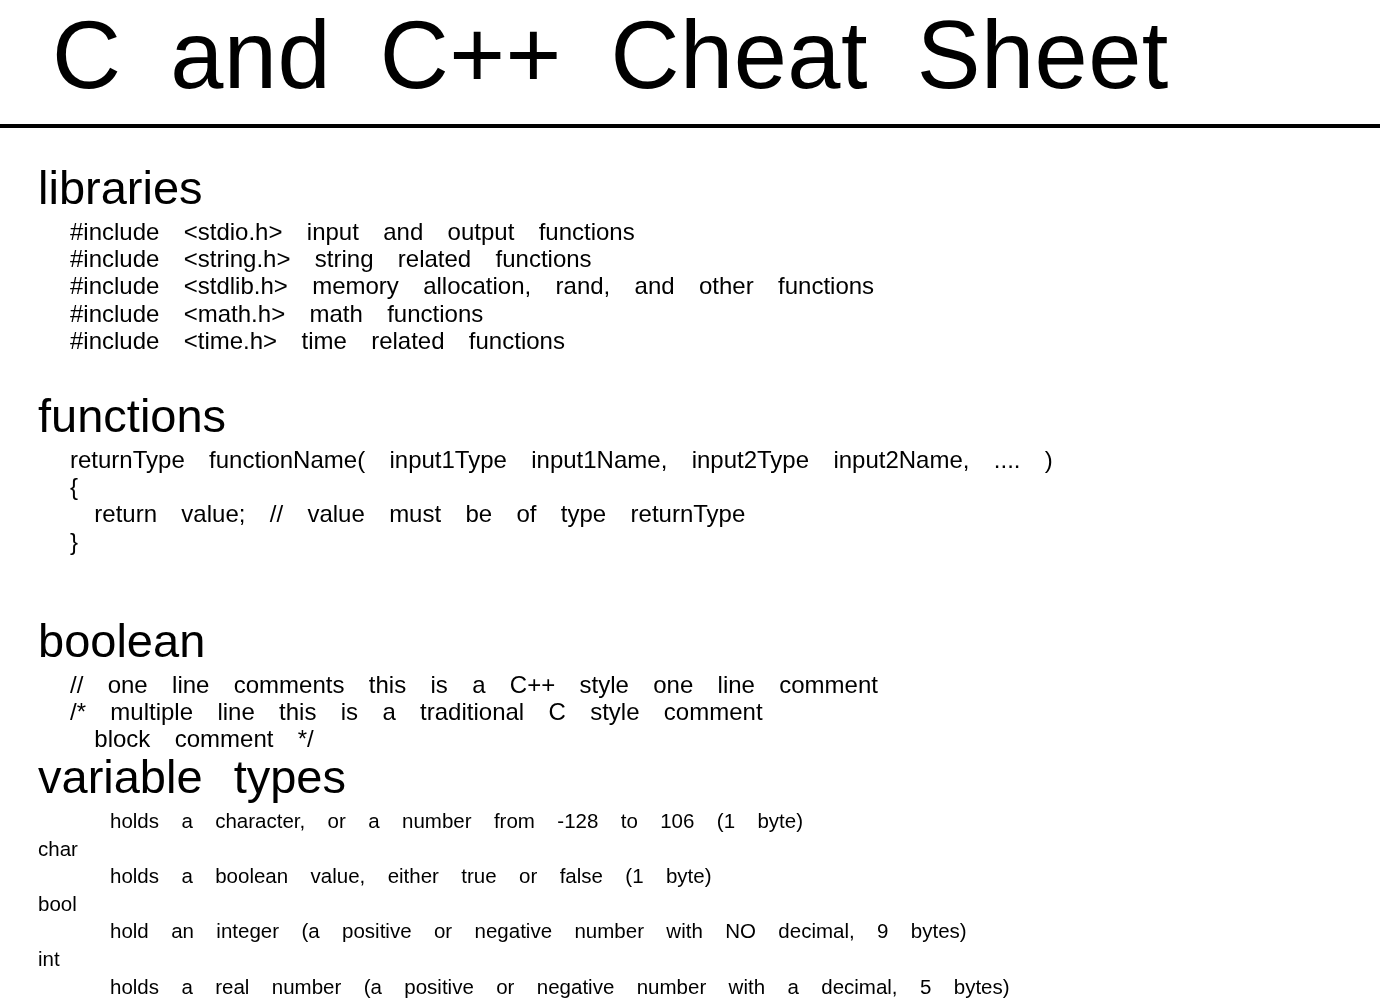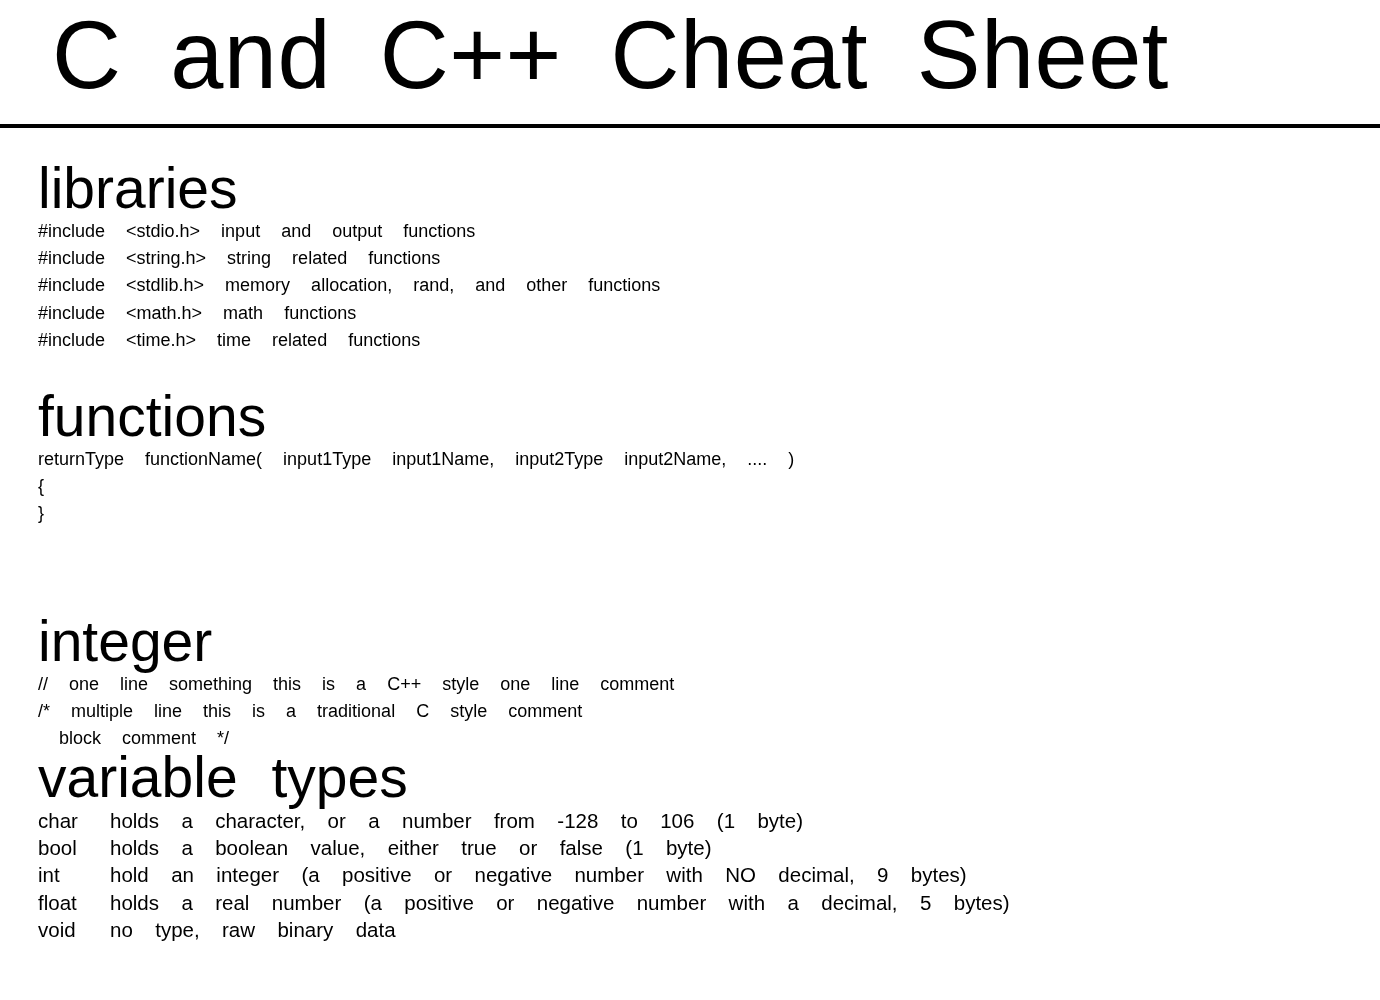--- a/index.html
+++ b/index.html
@@ -52,58 +52,60 @@
     height: 4px;
     background: #000000;
   }
 
   
   .section {
     position: absolute;
     left: 38px;
   }
   .section-heading {
-    font-size: 57px;
+    font-size: 47px;
     line-height: 50px;
     font-weight: 400;
     letter-spacing: 0px;
     word-spacing: 18px;
     white-space: nowrap;
     margin: 0;
     padding: 0;
   }
   .section-body {
     margin-top: 5px;
   }
   .code-line {
-    font-size: 18px;
+    font-size: 24px;
     line-height: 27.2px;
     word-spacing: 5.5px;
     white-space: pre;
     letter-spacing: 0px;
+    margin-left: 32px;
   }
 
   
   #sec-libraries  { top: 163px; }
   #sec-functions  { top: 391px; }
   #sec-comments   { top: 616px; }
   #sec-vartypes   { top: 752px; }
 
   
   .type-row {
     display: flex;
     font-size: 20.5px;
     line-height: 27.2px;
     word-spacing: 5.5px;
     white-space: pre;
   }
   .type-name {
     width: 72px;
     flex: 0 0 72px;
     word-spacing: normal;
+    margin-top: 28px;
   }
   .type-desc {
     flex: 1 1 auto;
   }
 </style>
 </head>
 <body>
 
 <div class="page">
 
@@ -121,28 +123,29 @@
       <div class="code-line">#include  &lt;math.h&gt;  math  functions</div>
       <div class="code-line">#include  &lt;time.h&gt;  time  related  functions</div>
     </div>
   </div>
 
   <div class="section" id="sec-functions">
     <div class="section-heading">functions</div>
     <div class="section-body">
       <div class="code-line">returnType  functionName(  input1Type  input1Name,  input2Type  input2Name,  ....  )</div>
       <div class="code-line">{</div>
+      <div class="code-line">  return  value;  //  value  must  be  of  type  returnType</div>
       <div class="code-line">}</div>
     </div>
   </div>
 
   <div class="section" id="sec-comments">
-    <div class="section-heading">integer</div>
+    <div class="section-heading">boolean</div>
     <div class="section-body">
-      <div class="code-line">//  one  line  something  this  is  a  C++  style  one  line  comment</div>
+      <div class="code-line">//  one  line  comments  this  is  a  C++  style  one  line  comment</div>
       <div class="code-line">/*  multiple  line  this  is  a  traditional  C  style  comment</div>
       <div class="code-line">  block  comment  */</div>
     </div>
   </div>
 
   <div class="section" id="sec-vartypes">
     <div class="section-heading">variable  types</div>
     <div class="section-body">
 
       <div class="type-row">

